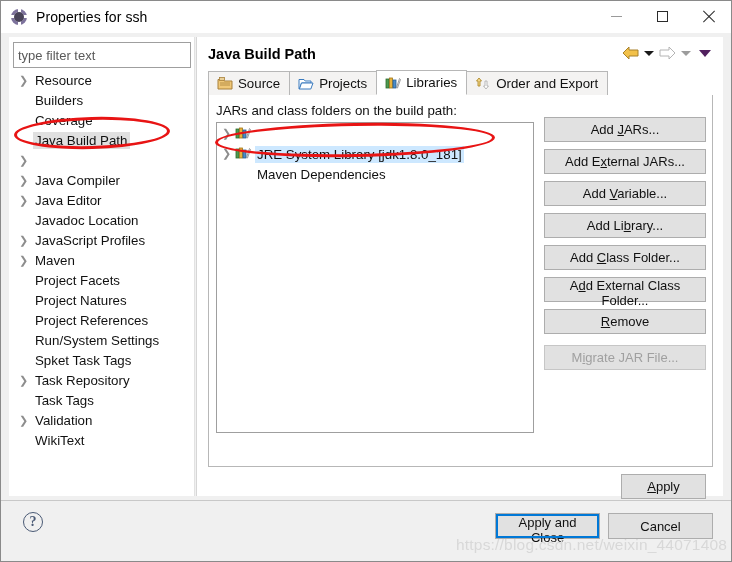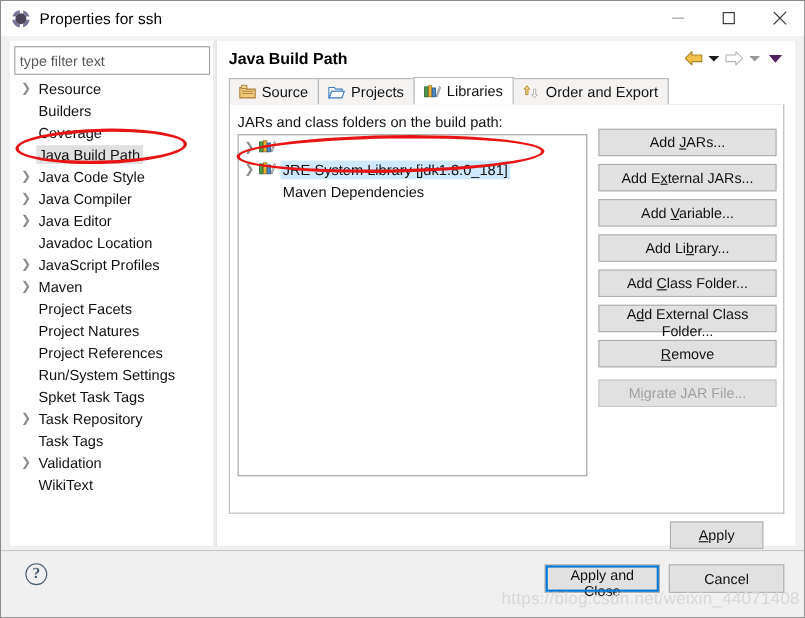--- a/index.html
+++ b/index.html
@@ -229,21 +229,21 @@
     font-size: 13px; color: #111;
     cursor: default;
     padding: 0;
   }
   .side-btn.gap-before { margin-top: 11px; }
   .side-btn.disabled { color: #a0a0a0; background: #e1e1e1; border-color: #c6c6c6; }
   .side-btn u { text-decoration: underline; }
 
   
   #apply-btn {
-    position: absolute; left: 412px; top: 437px;
+    position: absolute; left: 424px; top: 437px;
     width: 85px; height: 25px;
     background: #e1e1e1; border: 1px solid #adadad;
     font-family: "Liberation Sans", sans-serif; font-size: 13px; color: #111;
     cursor: default;
   }
 
   
   #footer {
     position: absolute; left: 0; top: 499px;
     width: 730px; height: 61px;
@@ -353,21 +353,20 @@
           <div class="tree-item">
             <span class="twisty"></span>
             <span class="tlabel">Coverage</span>
           </div>
           <div class="tree-item selected">
             <span class="twisty"></span>
             <span class="tlabel">Java Build Path</span>
           </div>
           <div class="tree-item">
             <span class="twisty">❯</span>
-            <span class="tlabel">Java Code Style</span>
           </div>
           <div class="tree-item">
             <span class="twisty">❯</span>
             <span class="tlabel">Java Compiler</span>
           </div>
           <div class="tree-item">
             <span class="twisty">❯</span>
             <span class="tlabel">Java Editor</span>
           </div>
           <div class="tree-item">

